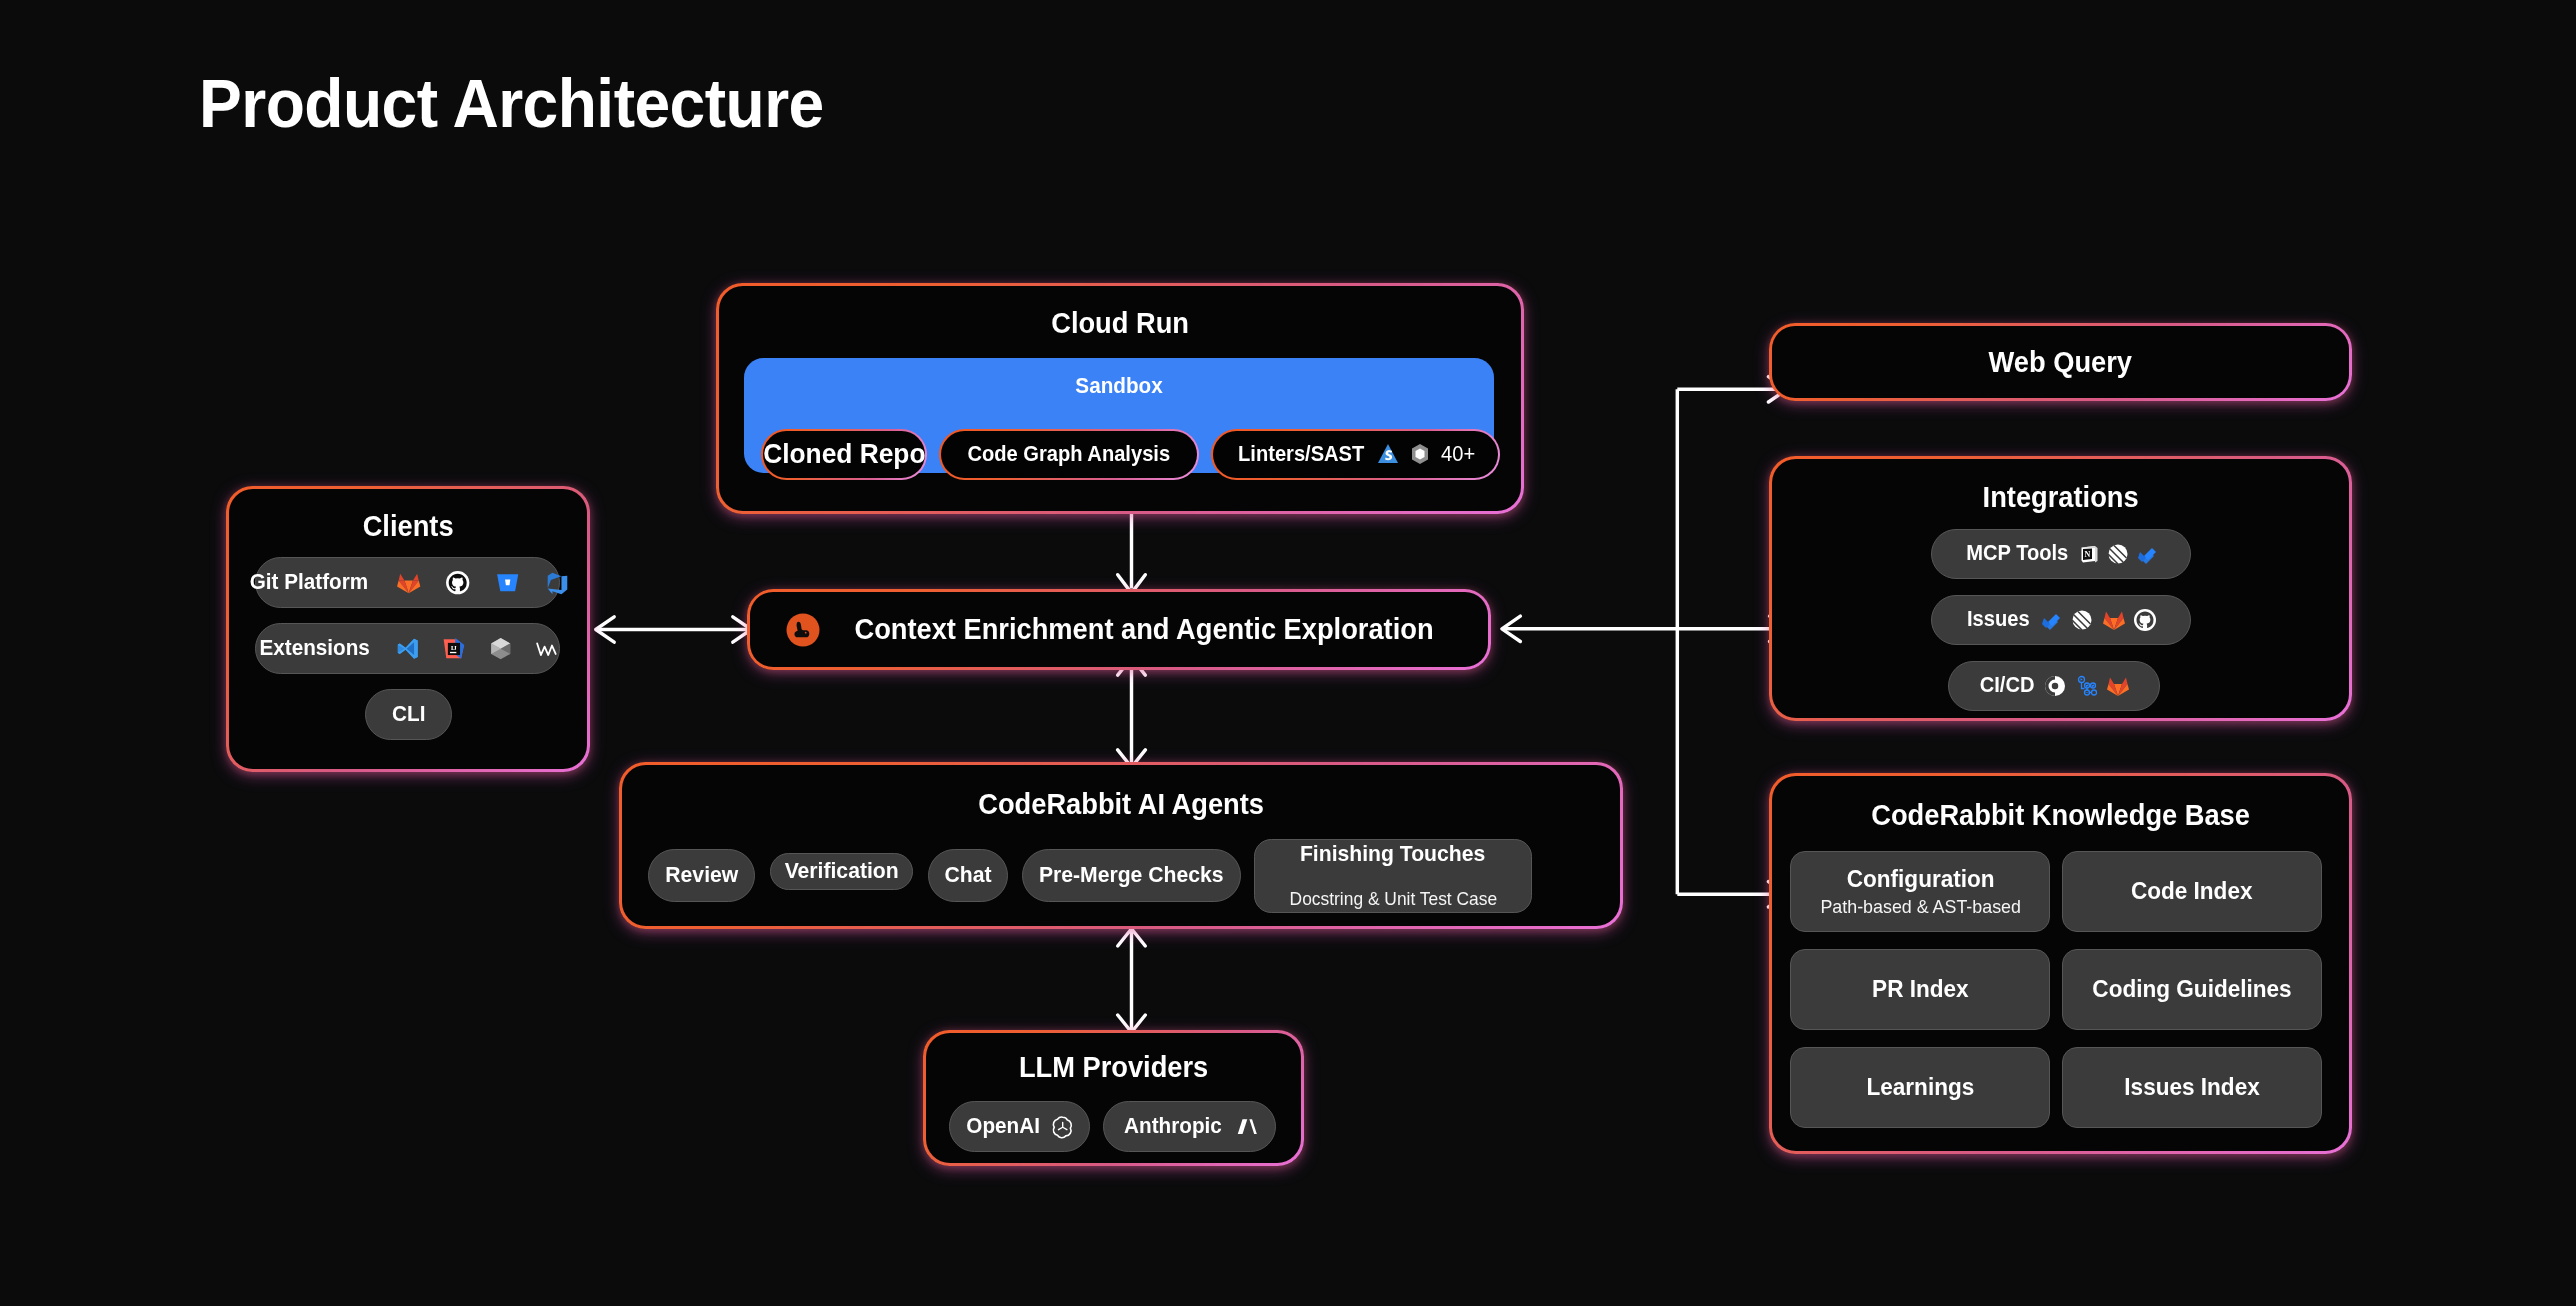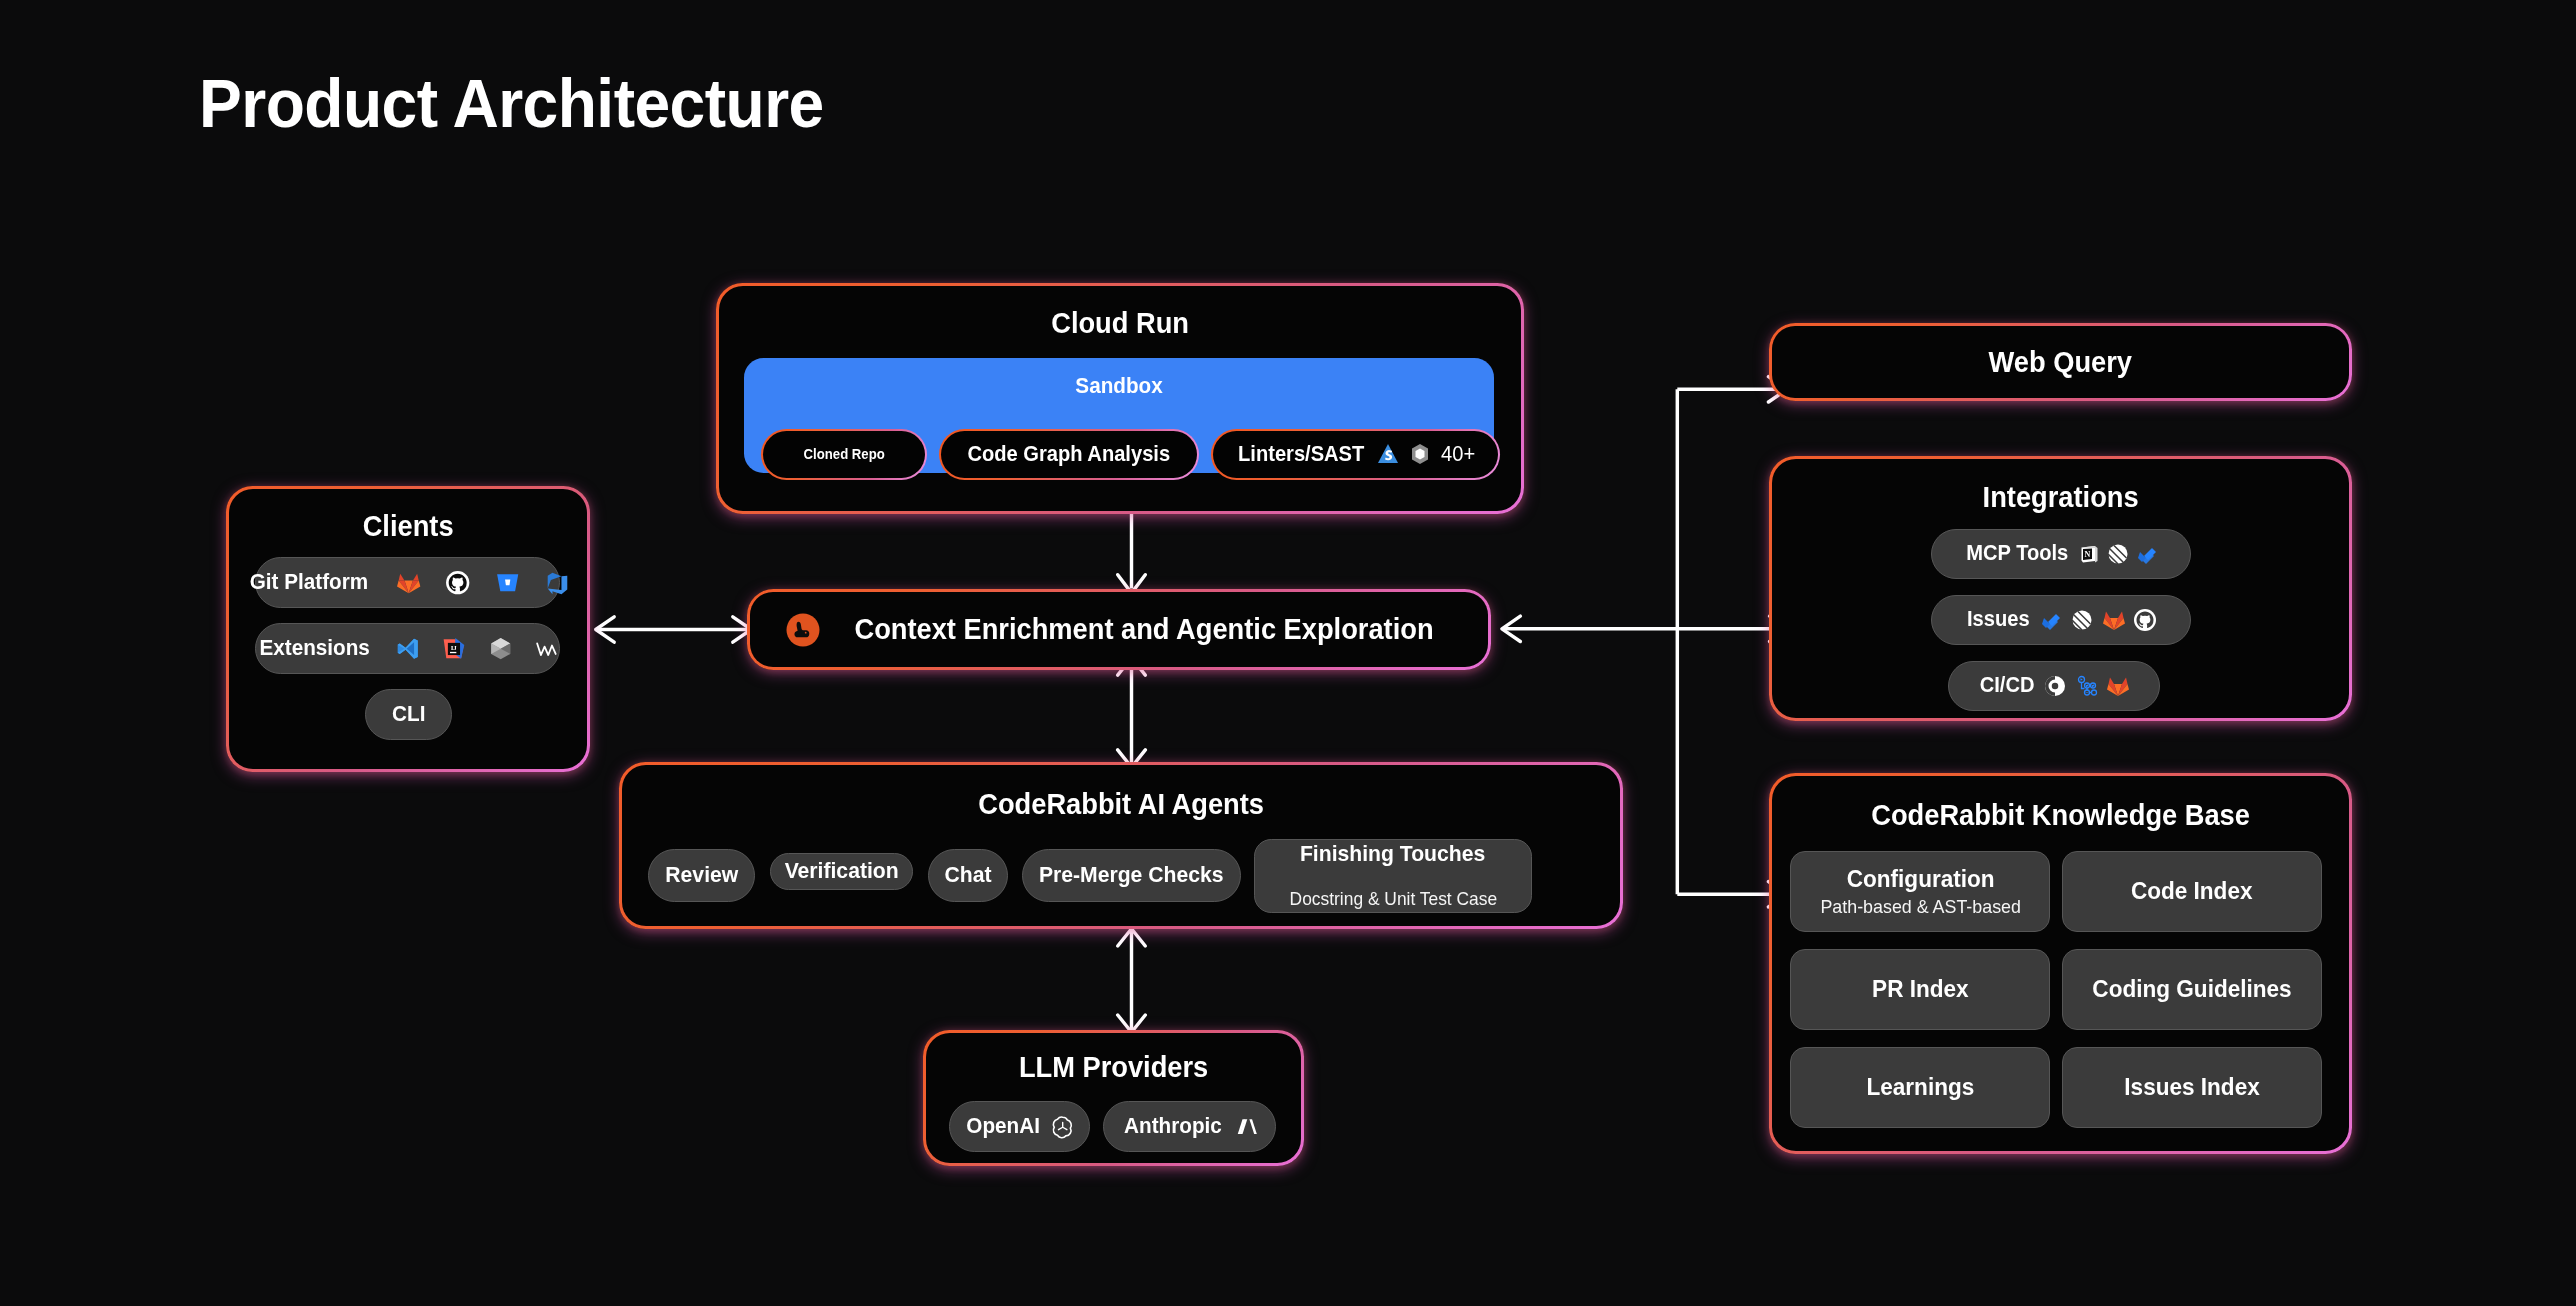--- a/index.html
+++ b/index.html
@@ -158,21 +158,21 @@
 
   <div class="panel" style="left:716px; top:283px; width:808px; height:231px;">
     <div class="panel-inner">
       <div class="panel-title" style="top:21px; font-size:29px;">Cloud Run</div>
 
       <div class="sandbox" style="left:25.4px; top:72px; width:750px; height:115px;">
         <div class="sandbox-title" style="top:15px; font-size:22px;">Sandbox</div>
       </div>
 
       <div class="gpill" style="left:42px; top:143px; width:166px; height:51px;">
-        <div class="gp-in" style="font-size:14px;">
+        <div class="gp-in" style="font-size:28px;">
           <span class="lbl">Cloned Repo</span>
         </div>
       </div>
 
       <div class="gpill" style="left:220px; top:143px; width:260px; height:51px;">
         <div class="gp-in" style="font-size:21.4px;">
           <span class="lbl">Code Graph Analysis</span>
         </div>
       </div>
 

